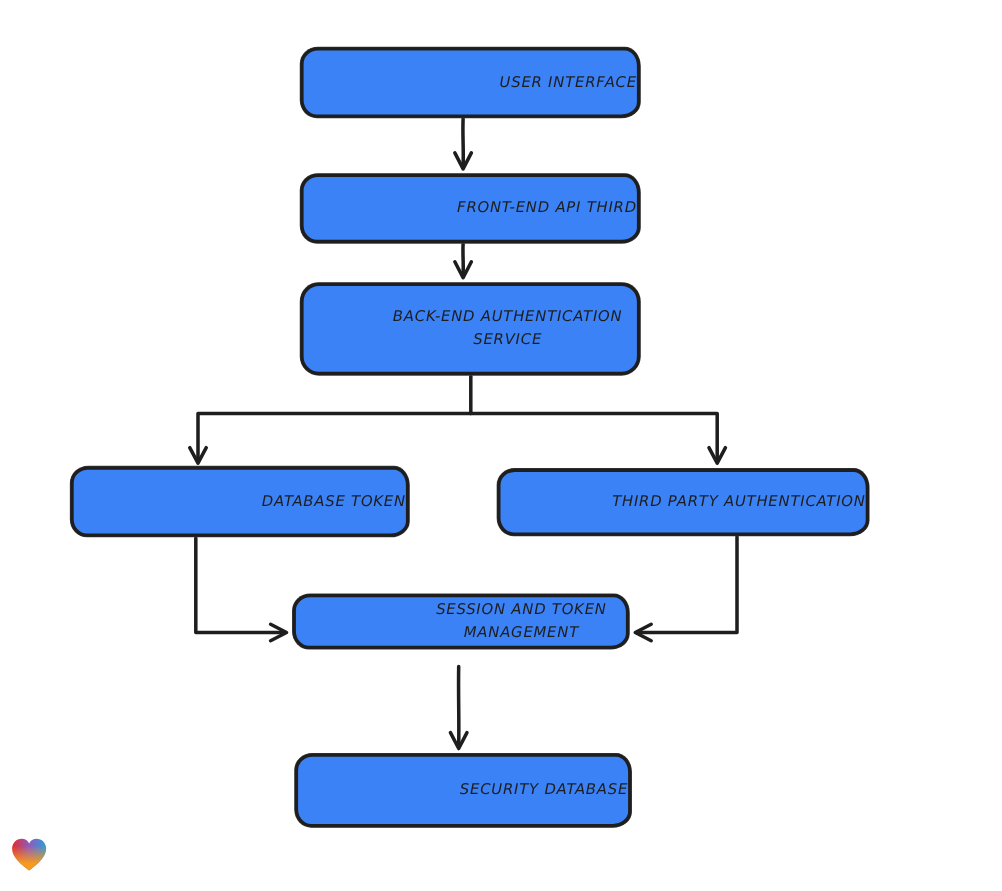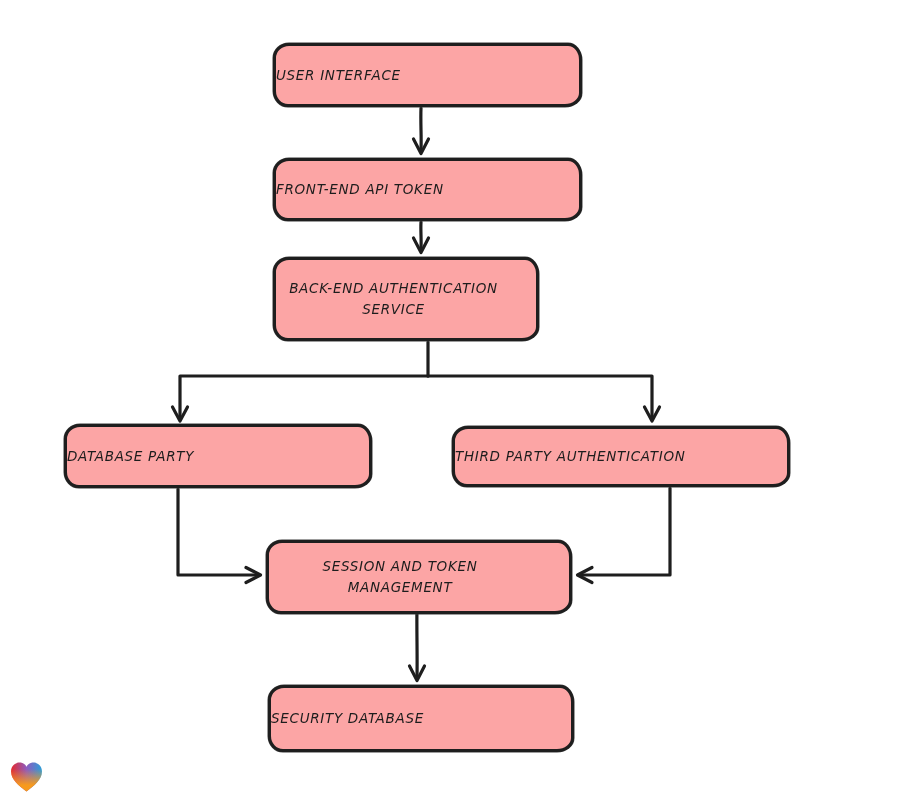--- a/index.html
+++ b/index.html
@@ -19,25 +19,25 @@
     position: absolute;
     left: 0;
     top: 0;
     width: 911px;
     height: 810px;
     pointer-events: none;
   }
   .node {
     position: absolute;
     box-sizing: border-box;
-    background: #fca5a5;
+    background: #3b82f6;
     border: 3.5px solid #1e1e1e;
     display: flex;
     align-items: center;
-    justify-content: flex-start;
+    justify-content: flex-end;
     text-align: center;
     border-radius: 16px 14px 17px 15px / 15px 17px 14px 16px;
     box-shadow: 0 0 0 0.5px #3a3a3a;
   }
   .node-label {
     font-style: italic;
     font-size: 13.5px;
     font-weight: 500;
     letter-spacing: 0.7px;
     color: #1d1d1d;
@@ -45,24 +45,24 @@
     white-space: nowrap;
   }
   .node-label.wrap {
     white-space: normal;
   }
   .node-label.wrap-backend { max-width: 235px; }
   .node-label.wrap-session { max-width: 190px; }
 
   .n-user      { left: 273px; top: 43px;  width: 309px; height: 64px; }
   .n-frontend  { left: 273px; top: 158px; width: 309px; height: 63px; }
-  .n-backend   { left: 273px; top: 257px; width: 266px; height: 84px; }
+  .n-backend   { left: 273px; top: 257px; width: 309px; height: 84px; border-radius: 17px; }
   .n-database  { left: 64px;  top: 424px; width: 308px; height: 64px; }
   .n-thirdpty  { left: 452px; top: 426px; width: 338px; height: 61px; }
-  .n-session   { left: 266px; top: 540px; width: 306px; height: 74px; padding-left: 36px; }
+  .n-session   { left: 266px; top: 540px; width: 306px; height: 50px; padding-left: 36px; }
   .n-security  { left: 268px; top: 685px; width: 306px; height: 67px; }
 
   .watermark {
     position: absolute;
     left: 10px;
     top: 761px;
     width: 33px;
     height: 32px;
   }
 </style>
@@ -107,29 +107,29 @@
       <path d="M417 606 C416.5 630, 417.5 655, 417 677"></path>
       <path d="M409.5 666 L417 680.5 L424.5 666"></path>
     </g>
   </svg>
 
   <div class="node n-user">
     <span class="node-label">USER INTERFACE</span>
   </div>
 
   <div class="node n-frontend">
-    <span class="node-label">FRONT-END API TOKEN</span>
+    <span class="node-label">FRONT-END API THIRD</span>
   </div>
 
   <div class="node n-backend">
     <span class="node-label wrap wrap-backend">BACK-END AUTHENTICATION SERVICE</span>
   </div>
 
   <div class="node n-database">
-    <span class="node-label">DATABASE PARTY</span>
+    <span class="node-label">DATABASE TOKEN</span>
   </div>
 
   <div class="node n-thirdpty">
     <span class="node-label">THIRD PARTY AUTHENTICATION</span>
   </div>
 
   <div class="node n-session">
     <span class="node-label wrap wrap-session">SESSION AND TOKEN MANAGEMENT</span>
   </div>
 

